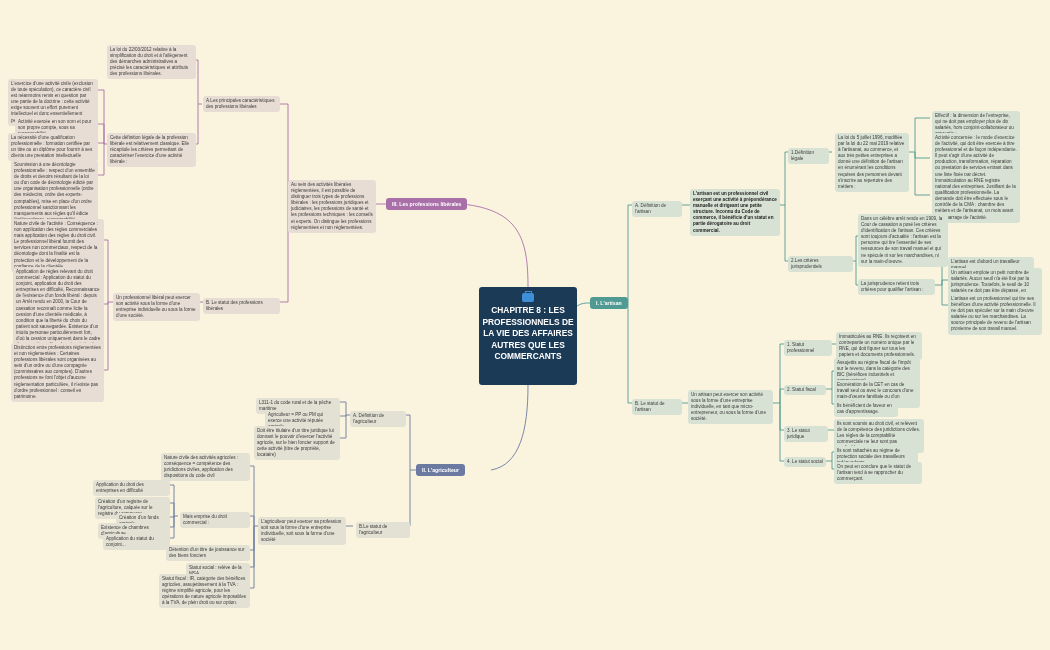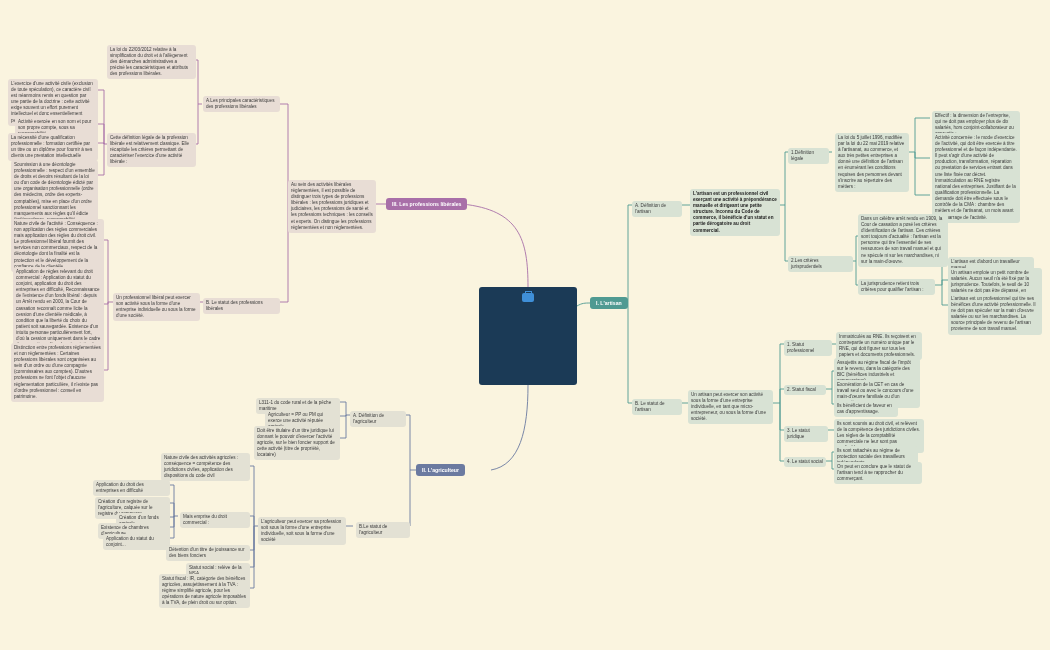--- a/index.html
+++ b/index.html
@@ -38,20 +38,21 @@
   <path d="M826 430 L834 430 M826 461 L832 461 L832 452 L834 452 M832 461 L832 469 L834 469" stroke="#4f9a92"></path>
 
   <path d="M416 470 L410 470 L410 415 L404 415 M410 470 L410 526 L404 526" stroke="#6b7aa0"></path>
   <path d="M350 415 L346 415 L346 402 L340 402 M346 415 L346 416 L340 416 M346 415 L346 438 L340 438" stroke="#6b7aa0"></path>
   <path d="M353 526 L346 526 M258 526 L254 526 L254 466 L250 466 M254 526 L254 516 L250 516 M254 526 L254 550 L250 550 M254 526 L254 567 L250 567 M254 526 L254 588 L250 588" stroke="#6b7aa0"></path>
   <path d="M178 516 L174 516 L174 485 L170 485 M174 516 L174 503 L170 503 M174 516 L174 517 L170 517 M174 516 L174 527 L170 527 M174 516 L174 538 L170 538" stroke="#6b7aa0"></path>
 </svg>
 
 <div class="root">
   <span class="ic"></span>
+  <span>CHAPITRE 8 : LES PROFESSIONNELS DE LA VIE DES AFFAIRES AUTRES QUE LES COMMERCANTS</span>
 </div>
 
 <div class="main" style="left:590px;top:297px;background:#4f9a92;">I. L'artisan</div>
 <div class="n g" style="left:632px;top:201px;width:50px;">A. Définition de l'artisan</div>
 <div class="n g" style="left:690px;top:189px;width:90px;font-weight:bold;color:#222;">L'artisan est un professionnel civil exerçant une activité à prépondérance manuelle et dirigeant une petite structure. Inconnu du Code de commerce, il bénéficie d'un statut en partie dérogatoire au droit commercial.</div>
 <div class="n g" style="left:788px;top:148px;width:41px;">1.Définition légale</div>
 <div class="n g" style="left:835px;top:133px;width:74px;">La loi du 5 juillet 1996, modifiée par la loi du 22 mai 2019 relative à l'artisanat, au commerce, et aux très petites entreprises a donné une définition de l'artisan en énumérant les conditions requises des personnes devant s'inscrire au répertoire des métiers :</div>
 <div class="n g" style="left:932px;top:111px;width:88px;">Effectif : la dimension de l'entreprise, qui ne doit pas employer plus de dix salariés, hors conjoint-collaborateur ou apprentis ;</div>
 <div class="n g" style="left:932px;top:133px;width:88px;">Activité concernée : le mode d'exercice de l'activité, qui doit être exercée à titre professionnel et de façon indépendante. Il peut s'agir d'une activité de production, transformation, réparation ou prestation de services entrant dans une liste fixée par décret.</div>
 <div class="n g" style="left:932px;top:176px;width:88px;">Immatriculation au RNE registre national des entreprises. Justifiant de la qualification professionnelle. La demande doit être effectuée sous le contrôle de la CMA : chambre des métiers et de l'artisanat, un mois avant le démarrage de l'activité.</div>

